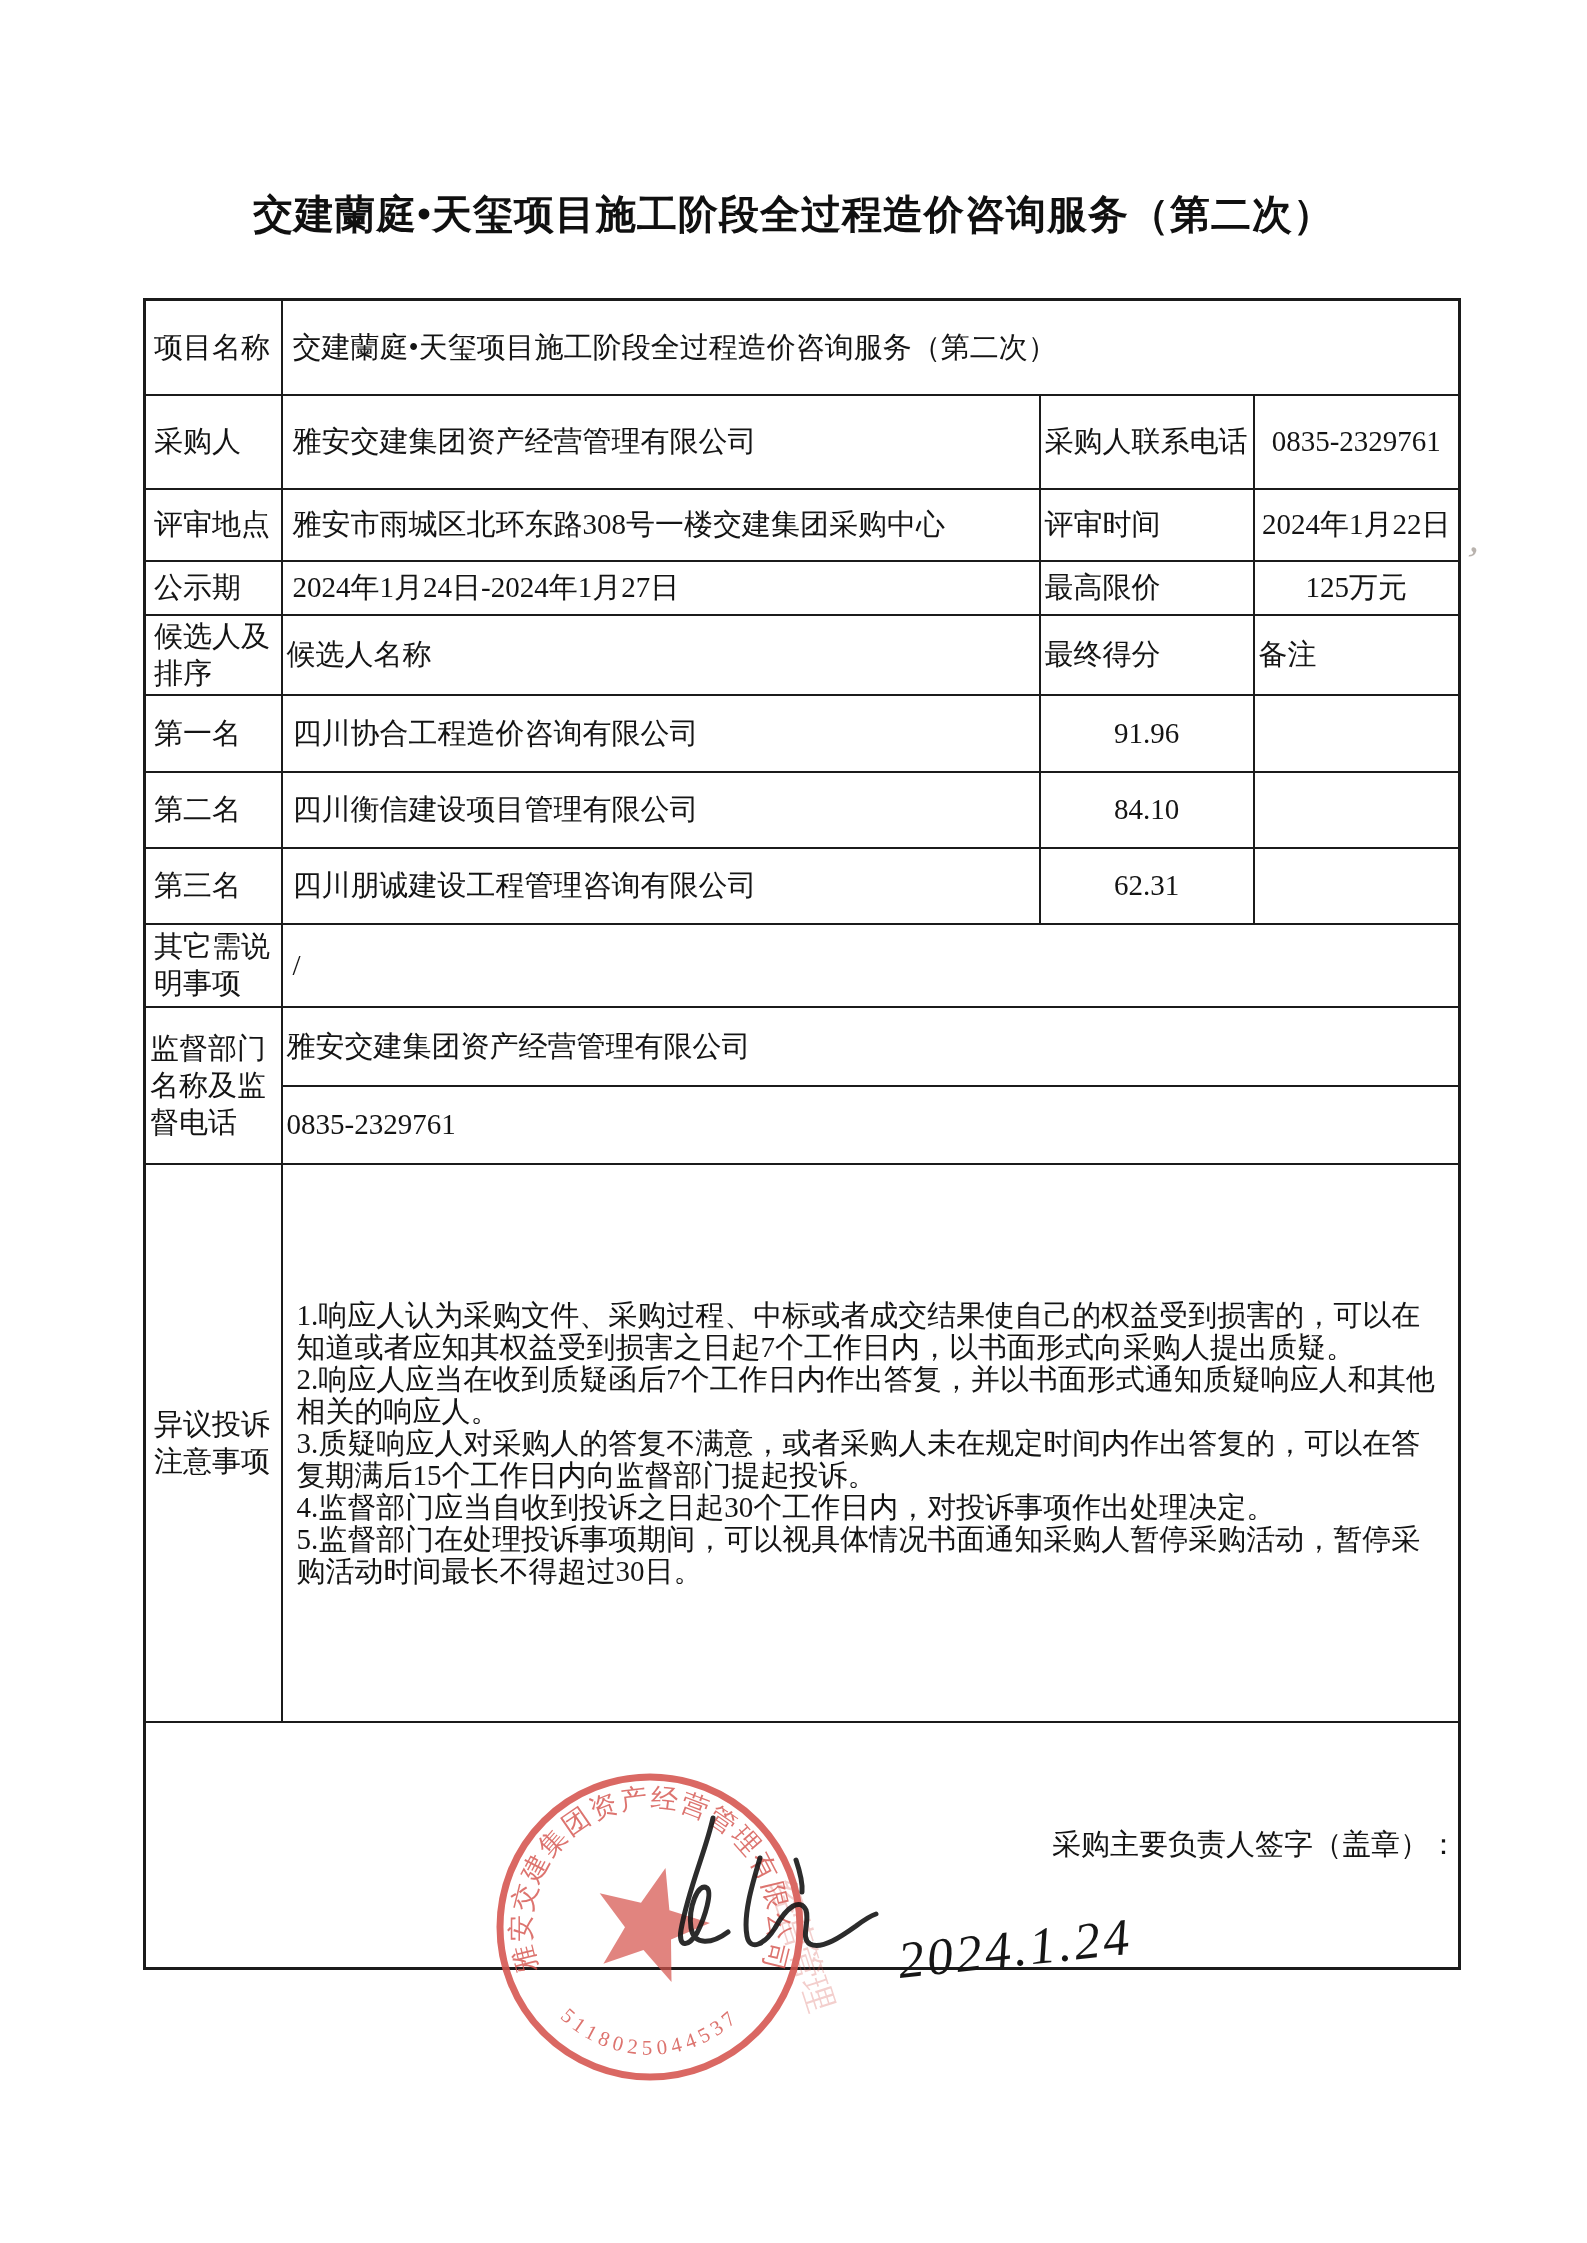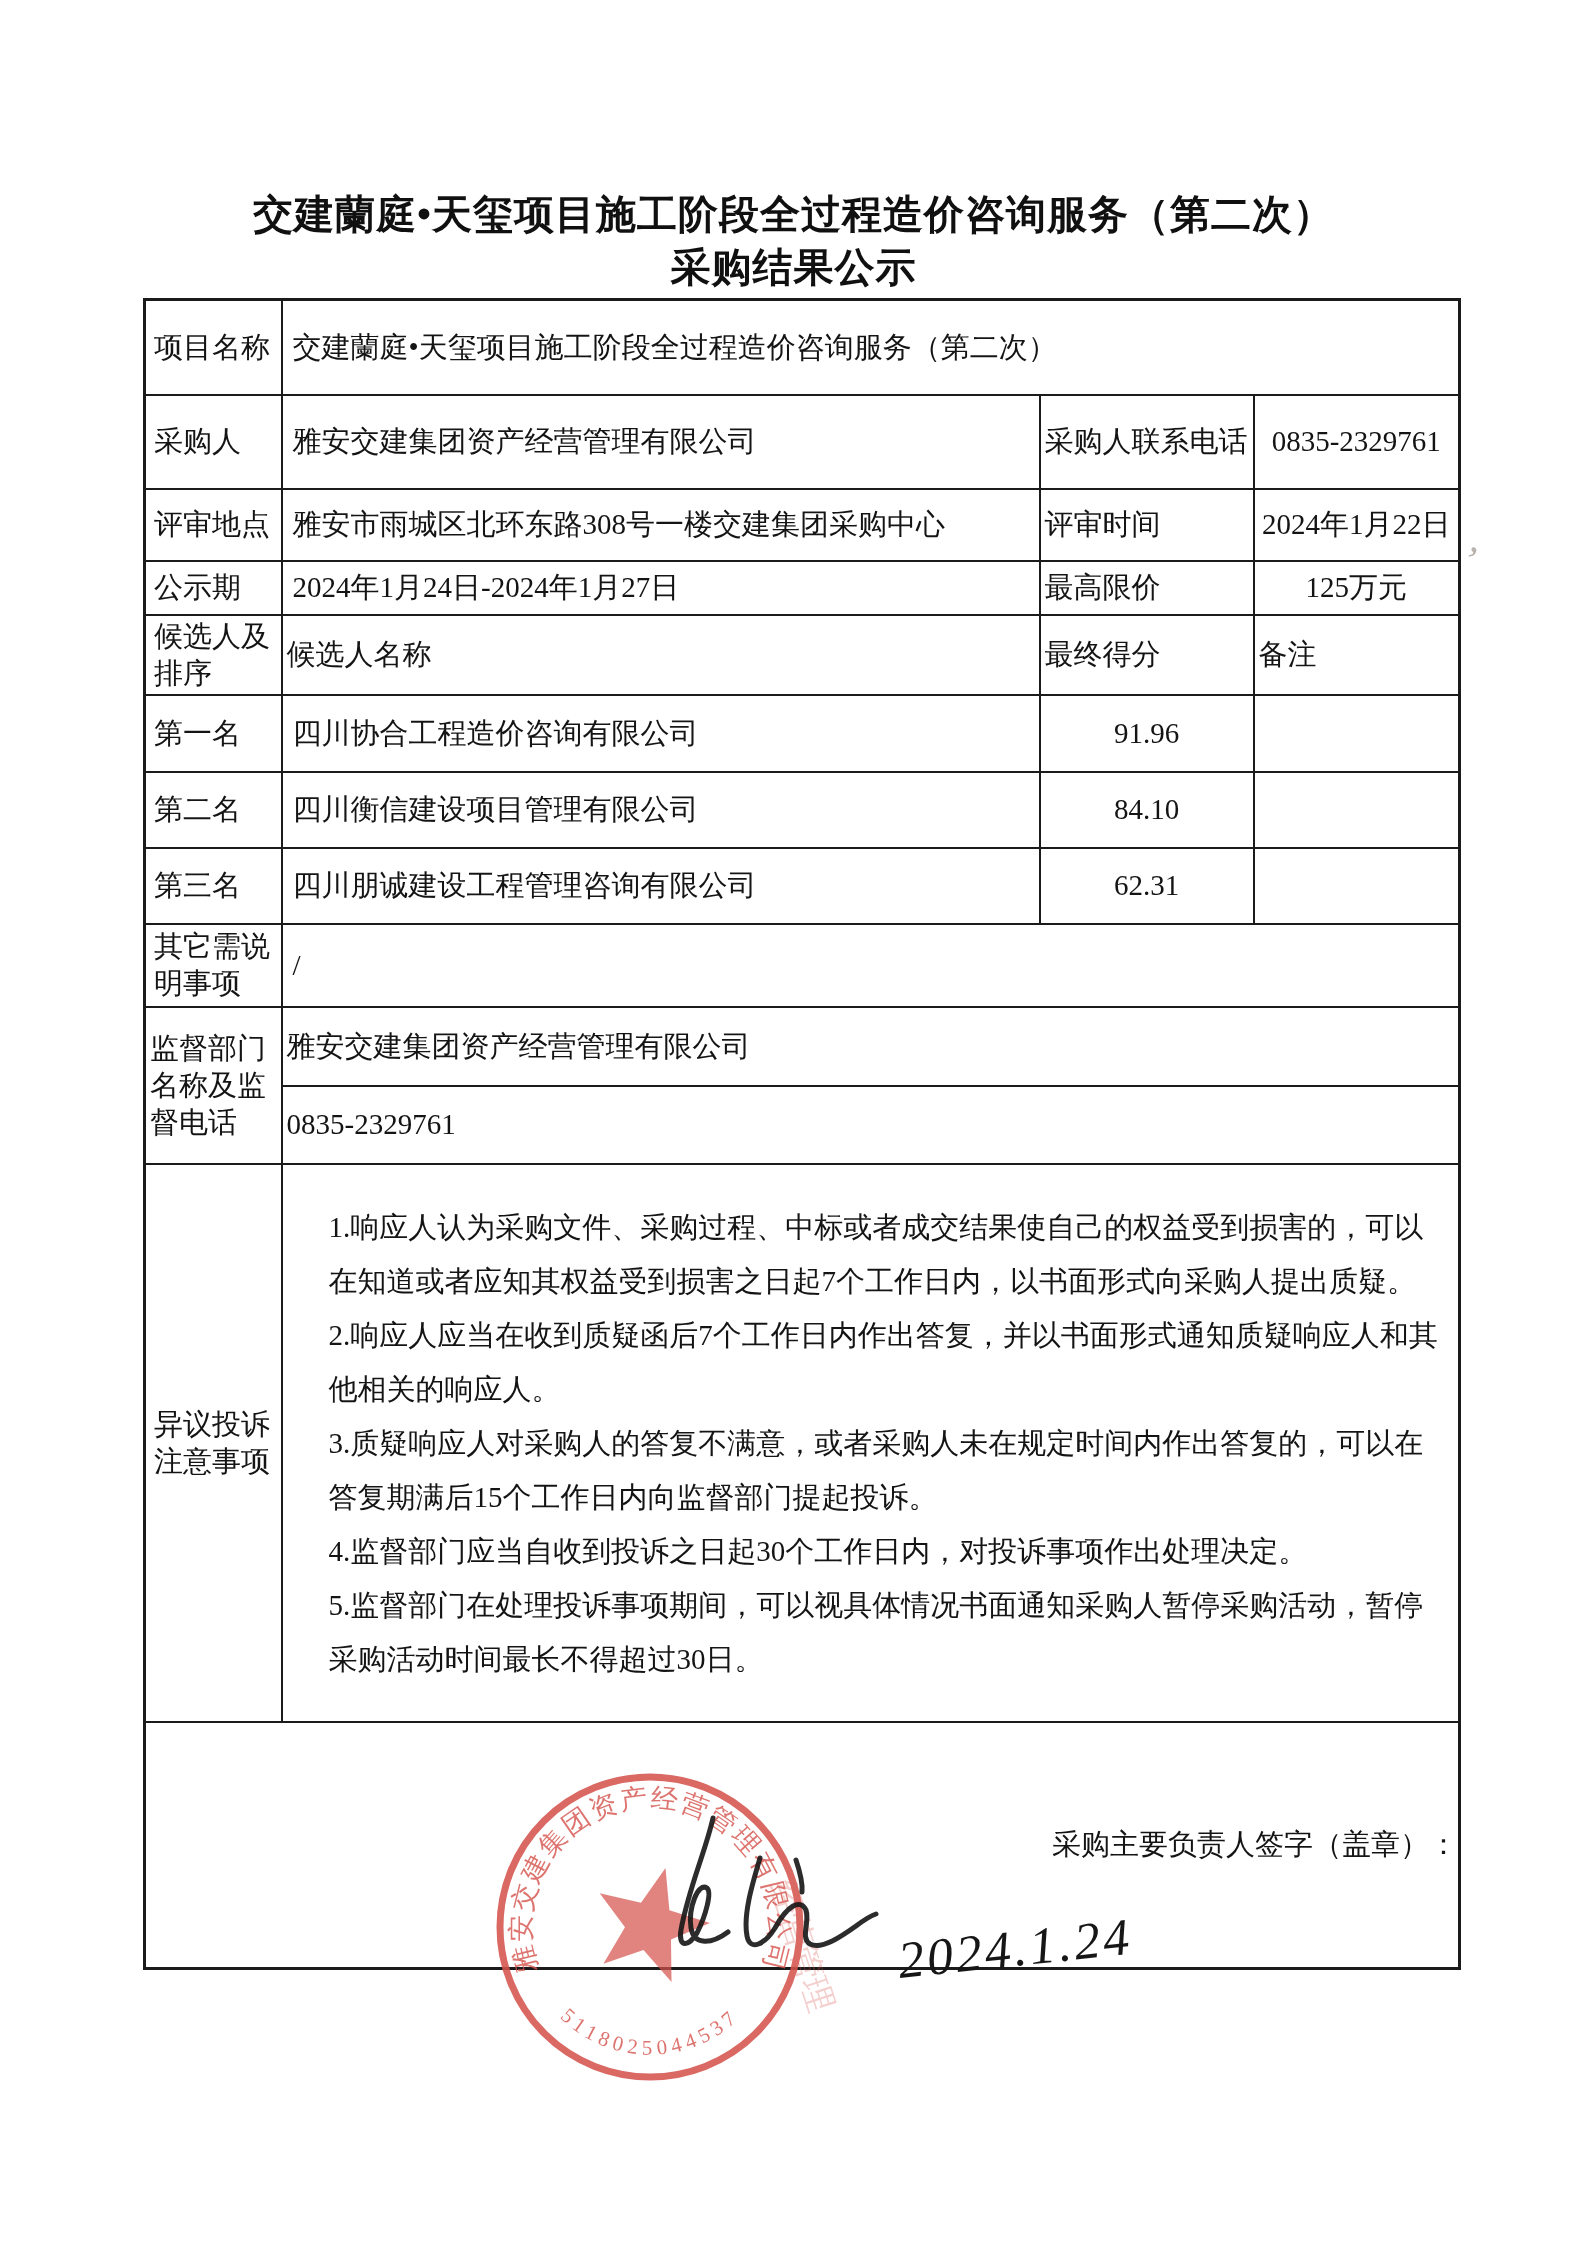--- a/index.html
+++ b/index.html
@@ -13,39 +13,38 @@
   table.doc{position:absolute;left:143px;top:298px;width:1315px;
     border-collapse:collapse;table-layout:fixed;}
   table.doc td{border:2px solid #1b1b1b;font-size:29px;line-height:1.28;
     vertical-align:middle;overflow:hidden;word-break:break-all;}
   table.doc{border:3px solid #1b1b1b;}
   td.lab{text-align:left;padding:2px 0 2px 8px;margin-left:28px;}
   td.sym{text-align:left;padding:2px 4px;}
   td.txt{text-align:left;padding:2px 4px 2px 10px;}
   td.val{text-align:center;padding:2px 3px;}
   td.obj{text-align:left;padding:4px 14px;}
-  td.obj .oline{line-height:54px;margin-left:32px;}
+  td.obj .oline{line-height:32px;}
   td.sig{text-align:right;padding:2px 0 2px 8px;}
   tr.r1{height:95px}tr.r2{height:94px}tr.r3{height:72px}tr.r4{height:54px}
   tr.r5{height:73px}tr.r6{height:77px}tr.r7{height:76px}tr.r8{height:76px}
   tr.r9{height:83px}tr.r10{height:79px}tr.r11{height:78px}tr.r12{height:558px}
   tr.r13{height:247px}
   .smudge{position:absolute;left:1472px;top:515px;font-size:40px;color:#b9b3ae;
     transform:rotate(15deg);}
   svg.overlay{position:absolute;left:460px;top:1740px;width:720px;height:370px;
     pointer-events:none;}
 </style>
 </head>
 <body>
 
 <div class="page">
 
   <div class="title">
     <div>交建蘭庭•天玺项目施工阶段全过程造价咨询服务（第二次）</div>
-    <div>采购结果公示</div>
   </div>
 
   <table class="doc">
     <colgroup>
       <col style="width:137px">
         <col style="width:758px">
         <col style="width:214px">
         <col style="width:206px">
     </colgroup>
     <tbody>

